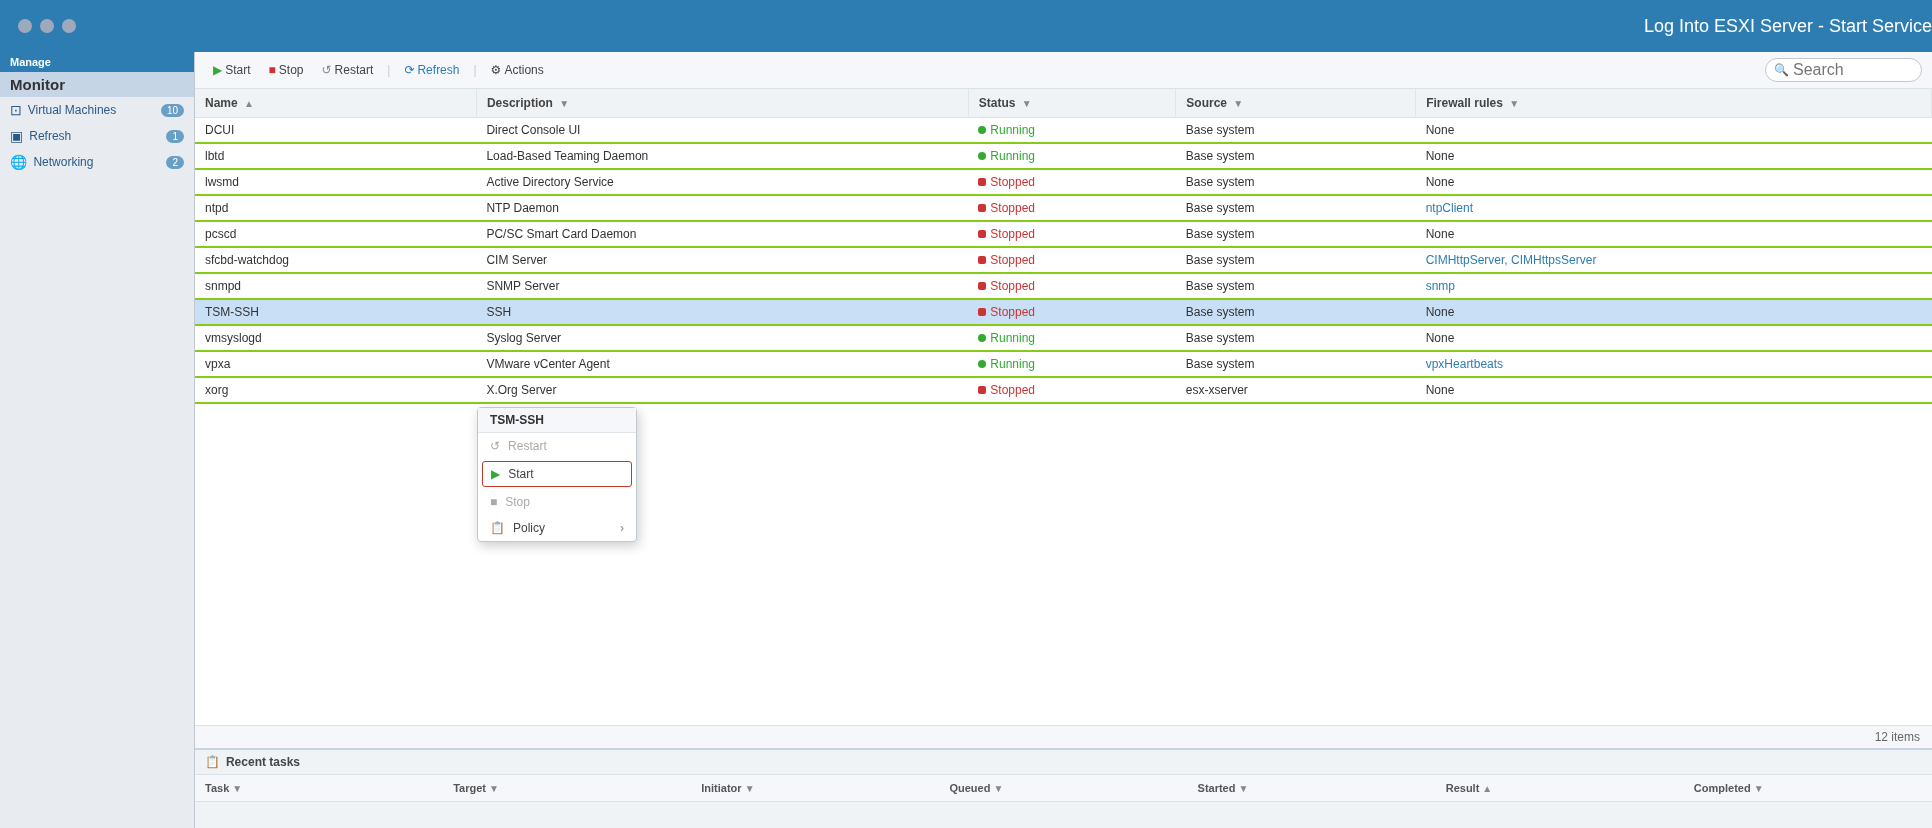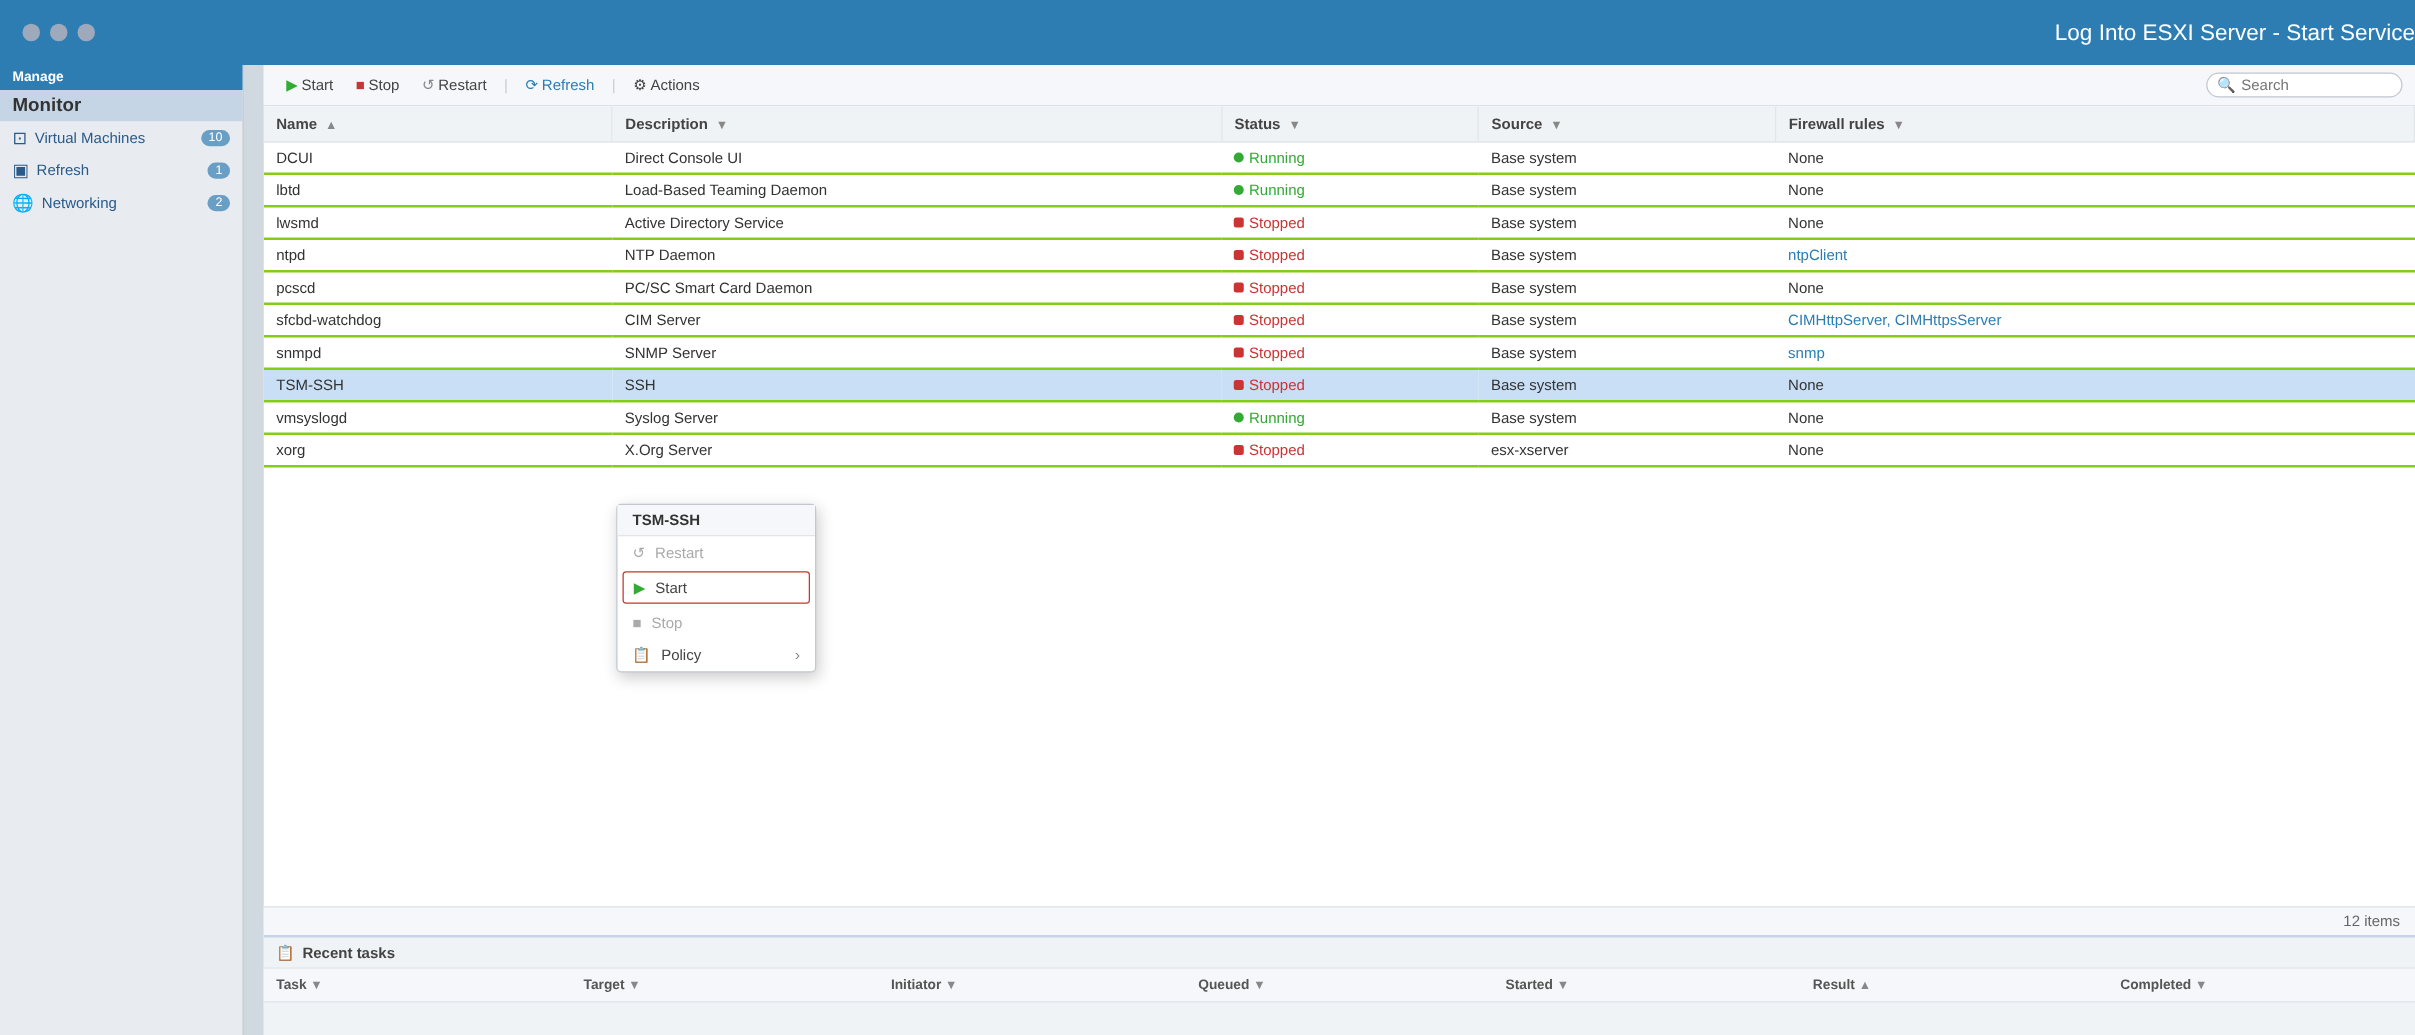--- a/index.html
+++ b/index.html
@@ -27,21 +27,20 @@
     .title-bar-title {
       color: white;
       font-size: 18px;
       font-weight: 500;
     }
 
     
     .main-layout {
       display: flex;
       height: calc(828px - 52px);
-      gap: 16px;
     }
 
     
     .sidebar {
       width: 195px;
       background: #e8ecf0;
       border-right: 1px solid #c0c8d0;
       padding-top: 0;
     }
     .sidebar-manage {
@@ -112,21 +111,21 @@
       align-items: center;
       border: 1px solid #c0c8d0;
       border-radius: 12px;
       padding: 2px 8px;
       background: white;
       gap: 4px;
     }
     .toolbar-search input {
       border: none;
       outline: none;
-      font-size: 12px;
+      font-size: 16px;
       width: 120px;
       background: transparent;
     }
 
     
     .table-container {
       flex: 1;
       overflow-y: auto;
       overflow-x: auto;
     }
@@ -414,20 +413,29 @@
               <tr>
                 <td>vmsyslogd</td>
                 <td>Syslog Server</td>
                 <td>
                   <div class="status-running"><span class="status-dot-green"></span>Running</div>
                 </td>
                 <td>Base system</td>
                 <td>None</td>
               </tr>
               <tr>
+                <td>vpxa</td>
+                <td>VMware vCenter Agent</td>
+                <td>
+                  <div class="status-running"><span class="status-dot-green"></span>Running</div>
+                </td>
+                <td>Base system</td>
+                <td class="link-blue">vpxHeartbeats</td>
+              </tr>
+              <tr>
                 <td>xorg</td>
                 <td>X.Org Server</td>
                 <td>
                   <div class="status-stopped"><span class="status-dot-red"></span>Stopped</div>
                 </td>
                 <td>esx-xserver</td>
                 <td>None</td>
               </tr>
             </tbody>
         </table>

